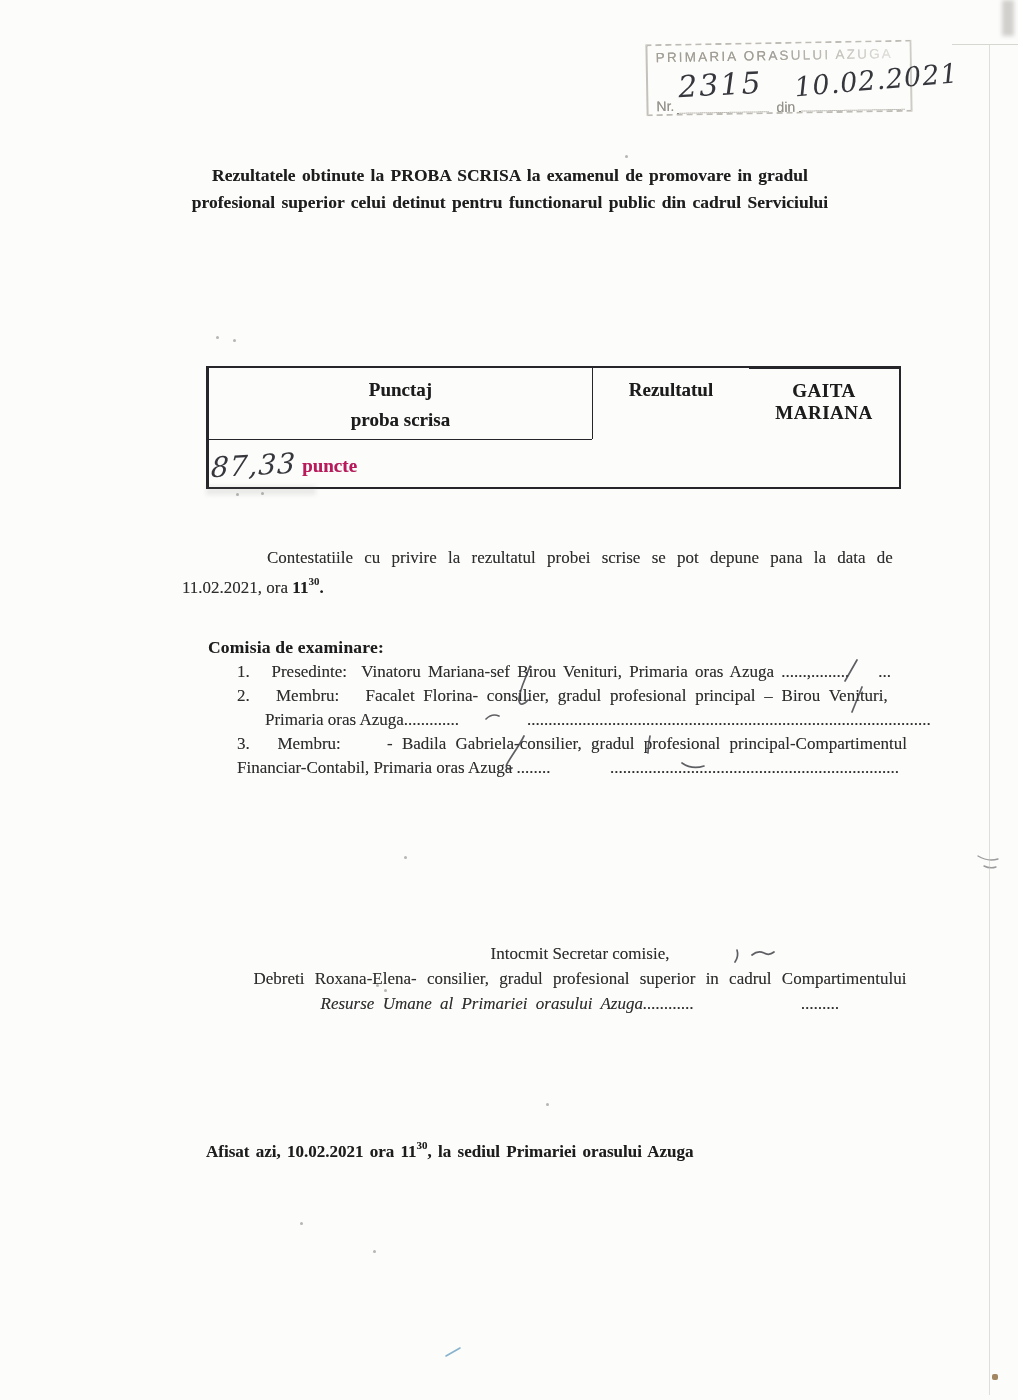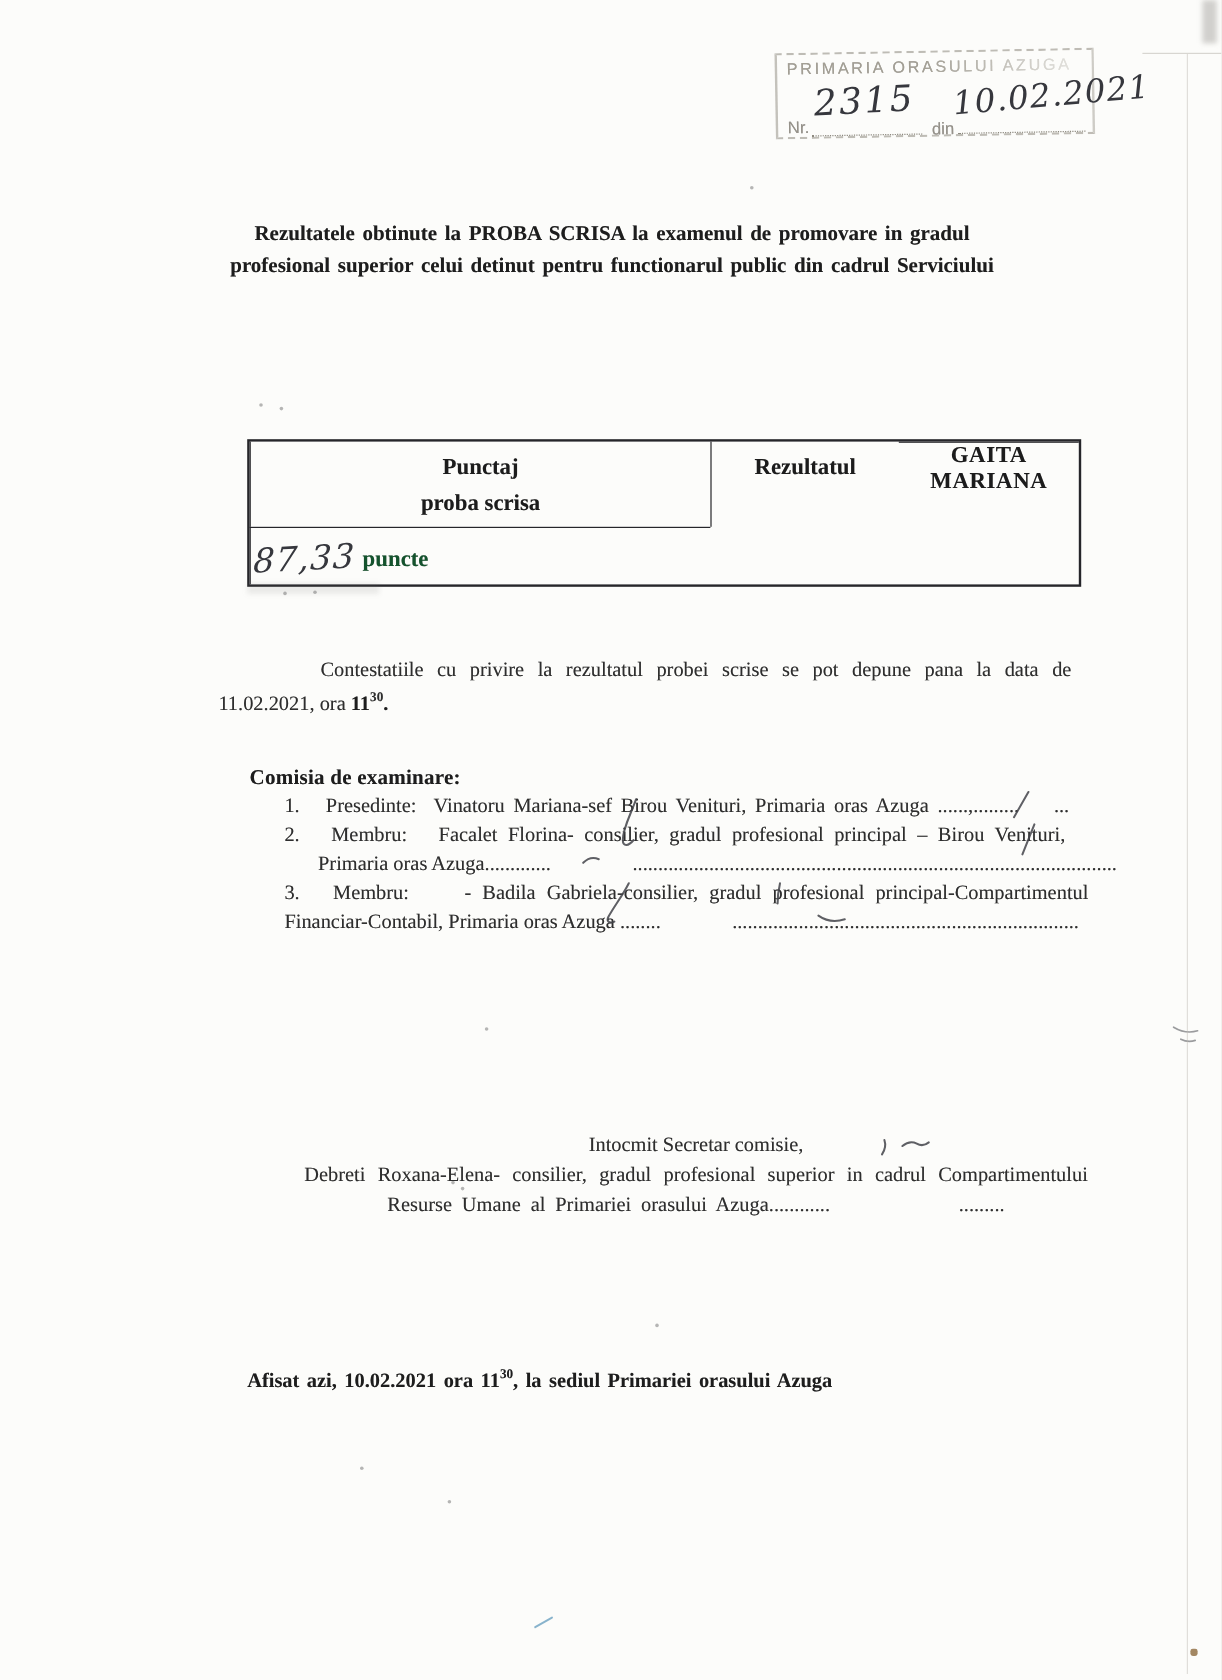--- a/index.html
+++ b/index.html
@@ -37,61 +37,61 @@
     font-family:"Liberation Sans","DejaVu Sans",sans-serif;
     font-size:14px;color:#96928a;
   }
   .dotline{border-bottom:1.6px dotted #8d897f;height:1px;}
   .hand{font-family:"DejaVu Serif",serif;font-style:italic;color:#36373d;text-shadow:none;}
   .stamp-nr{font-size:30px;letter-spacing:2px;transform:rotate(-2deg);white-space:nowrap;}
   .stamp-date{font-size:27px;letter-spacing:1px;transform:rotate(-4deg);white-space:nowrap;}
 
   
   .title{
-    left:125px;top:181px;width:770px;
+    left:125px;top:162px;width:770px;
     text-align:center;font-weight:bold;font-size:17.5px;line-height:27px;
     color:#1d1d1d;word-spacing:2px;
   }
 
   
   .rtable{
     left:206px;top:366px;width:691px;
     display:grid;
     grid-template-columns:384px 157px 150px;
     grid-template-rows:71px 48px;
     border:2px solid #26262a;
   }
   .cell{border-left:1.6px solid #26262a;box-sizing:border-box;}
   .cell.first{border-left:none;}
   .cell.body{border-top:1.6px solid #26262a;}
   .th{font-weight:bold;font-size:19px;color:#1c1c1c;text-align:center;padding-top:7px;line-height:30px;}
-  .td-name{font-weight:bold;font-size:19px;color:#1c1c1c;text-align:center;letter-spacing:.5px;}
+  .td-name{font-weight:bold;font-size:19px;color:#1c1c1c;text-align:center;letter-spacing:.5px;padding-top:11px;}
   .td-score{font-size:19px;padding-top:6px;padding-left:2px;white-space:nowrap;}
   .score-hand{font-size:28px;display:inline-block;transform:rotate(-3deg) skewX(-6deg);position:relative;top:3px;letter-spacing:1px;}
-  .score-unit{font-weight:bold;color:#14532d;margin-left:6px;}
+  .score-unit{font-weight:bold;color:#be185d;margin-left:6px;}
   .td-result{font-size:15.5px;color:#3a3a3a;text-align:center;padding-top:12px;}
 
   
   .contest{left:182px;top:546px;width:772px;font-size:17px;line-height:24px;}
   .contest .l1{padding-left:85px;word-spacing:7px;white-space:nowrap;}
   .contest .l2{white-space:nowrap;}
   .bold{font-weight:bold;color:#1d1d1d;}
   sup.small{font-size:11px;position:relative;top:-1px;font-weight:bold;}
 
   .com-head{left:208px;top:637px;font-size:17.5px;font-weight:bold;color:#1d1d1d;letter-spacing:.2px;}
   .line{font-size:17px;color:#2e2e2e;white-space:pre;}
   .it1{left:237px;top:662px;word-spacing:3px;}
   .it2a{left:237px;top:686px;word-spacing:4.5px;}
   .it2b{left:265px;top:710px;}
   .it3a{left:237px;top:734px;word-spacing:5px;}
   .it3b{left:237px;top:758px;}
 
   .secretary{left:150px;top:893px;width:860px;text-align:center;font-size:17px;line-height:25px;margin-top:48px;}
   .secretary .s2{word-spacing:6px;white-space:nowrap;}
-  .secretary .s3{word-spacing:4px;white-space:pre;}
+  .secretary .s3{word-spacing:4px;white-space:pre;font-style:italic;}
 
   .footer{left:206px;top:1140px;font-size:17px;font-weight:bold;color:#1d1d1d;word-spacing:2px;white-space:nowrap;}
 
   
   .scan-v{left:989px;top:45px;width:1px;height:1350px;background:rgba(190,187,180,.45);}
   .scan-h{left:952px;top:44px;width:66px;height:1px;background:rgba(185,182,175,.55);}
   .corner-smudge{left:1002px;top:0;width:12px;height:36px;background:rgba(158,156,150,.45);filter:blur(2px);}
   .table-smudge{left:206px;top:486px;width:110px;height:9px;background:rgba(110,110,110,.12);filter:blur(2px);}
   .speck{width:3px;height:3px;border-radius:50%;background:rgba(95,95,95,.45);}
   .speck.b{background:rgba(140,105,60,.8);width:6px;height:6px;border-radius:2px;}

